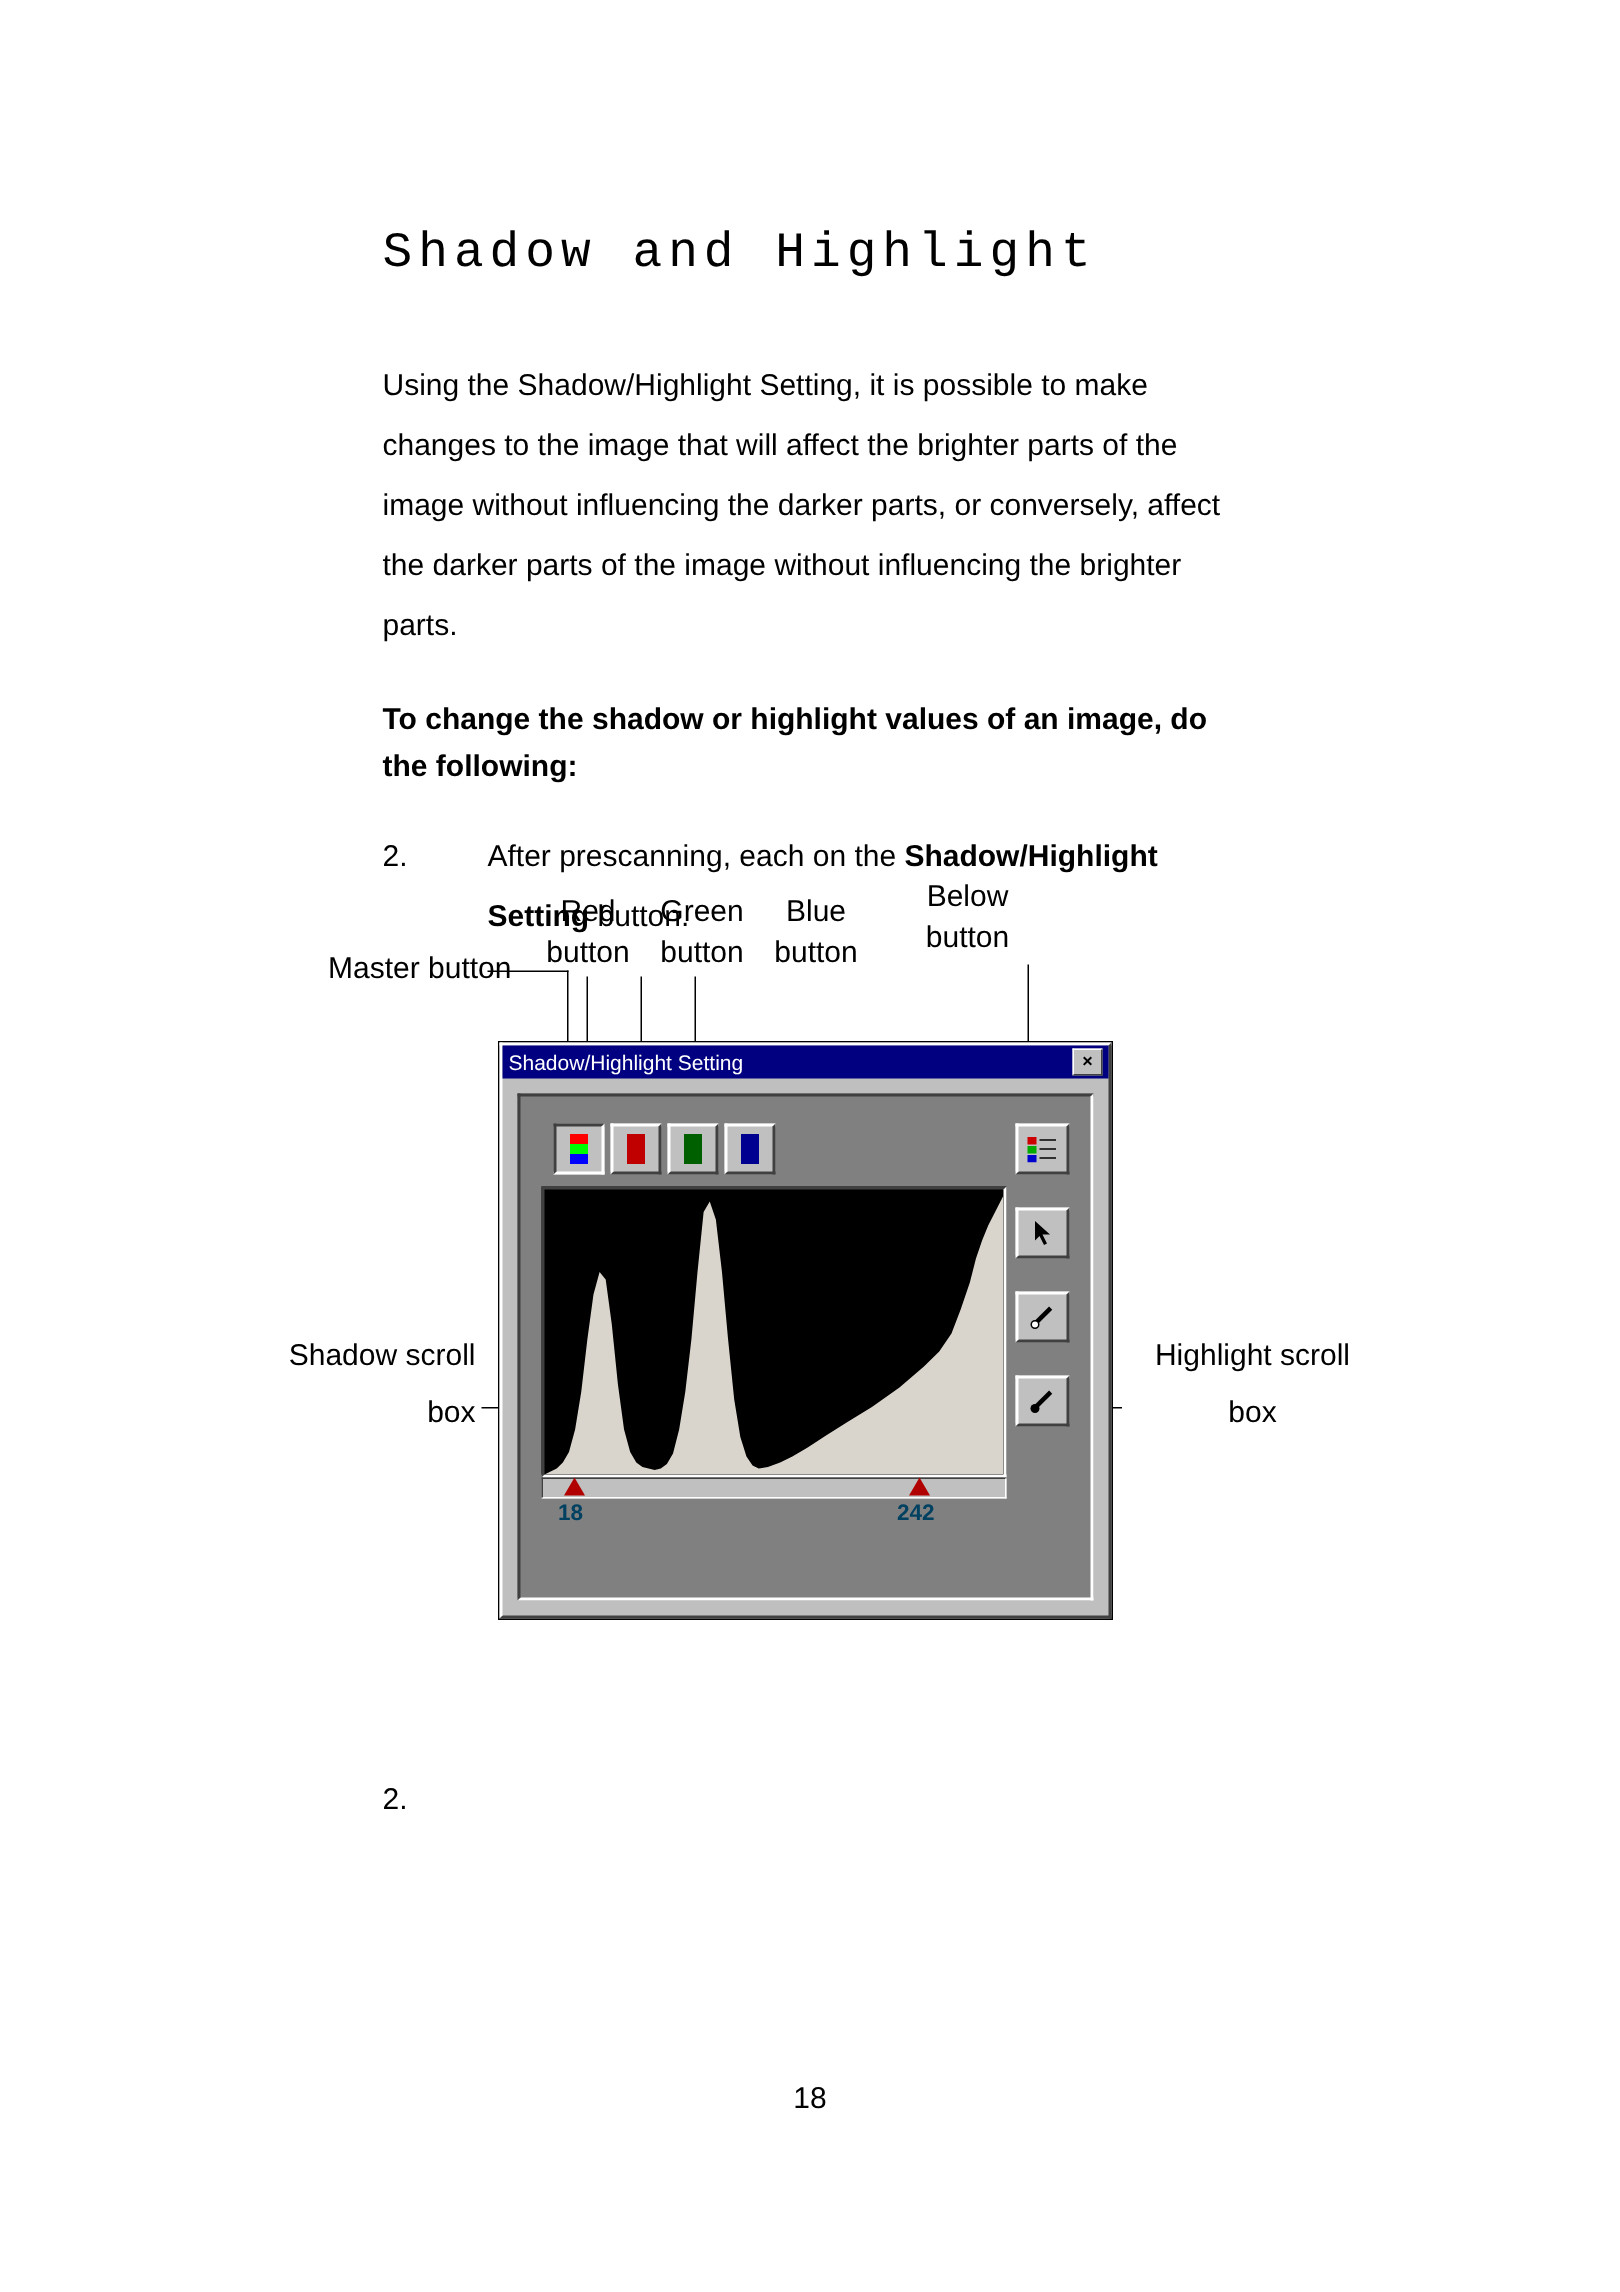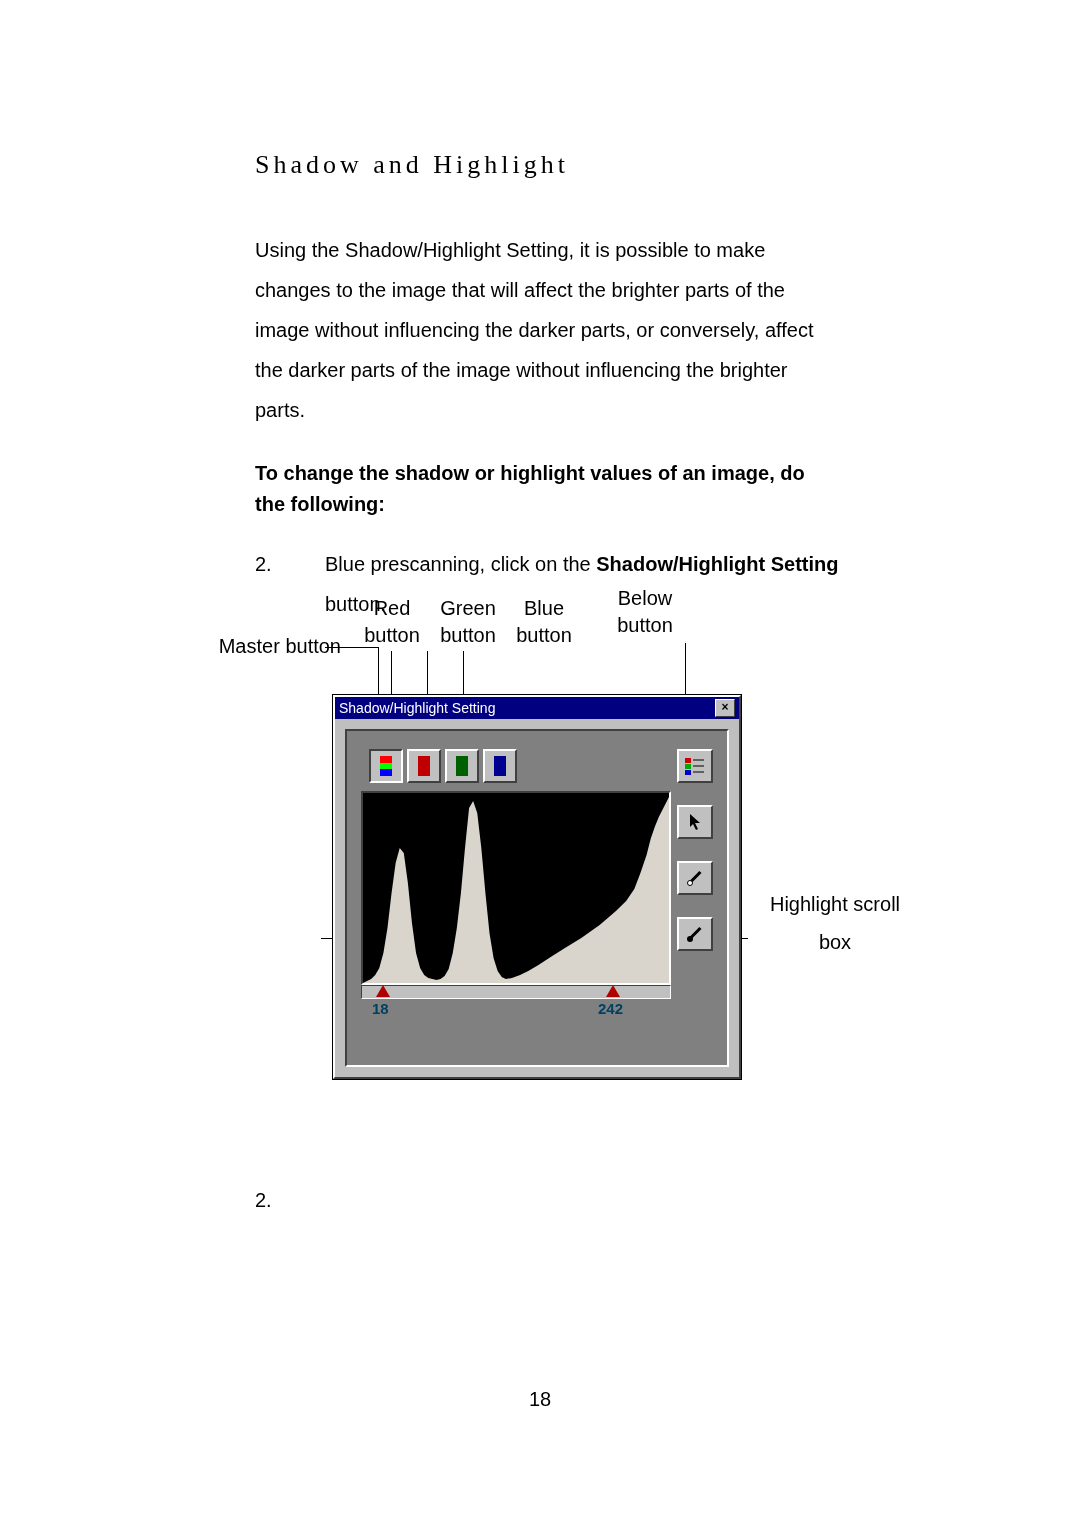--- a/index.html
+++ b/index.html
@@ -16,22 +16,22 @@
     width: 1080px;
     height: 1528px;
   }
   .content {
     position: absolute;
     left: 255px;
     top: 150px;
     width: 585px;
   }
   h2.section-title {
-    font-family: Liberation Serif, serif;
-    font-size: 26px;
+    font-family: Liberation Mono, monospace;
+    font-size: 33px;
     letter-spacing: 4px;
     font-weight: 400;
     margin: 0 0 50px 0;
   }
   p.body {
     font-size: 20px;
     line-height: 2.0;
     margin: 0 0 28px 0;
   }
   p.bold-lead {
@@ -279,32 +279,33 @@
   <div class="content">
     <h2 class="section-title">Shadow and Highlight</h2>
 
     <p class="body">Using the Shadow/Highlight Setting, it is possible to make changes to the image that will affect the brighter parts of the image without influencing the darker parts, or conversely, affect the darker parts of the image without influencing the brighter parts.</p>
 
     <p class="bold-lead">To change the shadow or highlight values of an image, do the following:</p>
 
     <div class="step">
       <div class="num">2.</div>
       <div class="txt">
-        <span>Blue prescanning, click on the </span><span class="bold">Shadow/Highlight Setting</span><span> button.</span>
+        <span>After prescanning, each on the </span><span class="bold">Shadow/Highlight Setting</span><span> button.</span>
       </div>
     </div>
   </div>
 
   <div class="diagram-wrap">
 
     <div class="callout" style="left:16px; top:48px; width:150px; text-align:right;">Master button</div>
     <div class="callout" style="left:182px; top:10px; width:70px;">Red button</div>
     <div class="callout" style="left:256px; top:10px; width:74px;">Green button</div>
     <div class="callout" style="left:334px; top:10px; width:70px;">Blue button</div>
     <div class="callout" style="left:430px; top:0px;  width:80px;">Below button</div>
+    <div class="callout" style="left:-18px; top:300px; width:160px; text-align:right; line-height:1.9;">Shadow scroll box</div>
     <div class="callout" style="left:580px; top:300px; width:160px; text-align:center; line-height:1.9;">Highlight scroll box</div>
 
     <div class="arrow" style="left:150px; top:62px; width:54px; height:1px;"></div>
     <div class="arrow down" style="left:203px; top:62px; width:1px; height:98px;"></div>
 
     <div class="arrow down" style="left:216px; top:66px; width:1px; height:92px;"></div>
 
     <div class="arrow down" style="left:252px; top:66px; width:1px; height:92px;"></div>
 
     <div class="arrow down" style="left:288px; top:66px; width:1px; height:92px;"></div>

